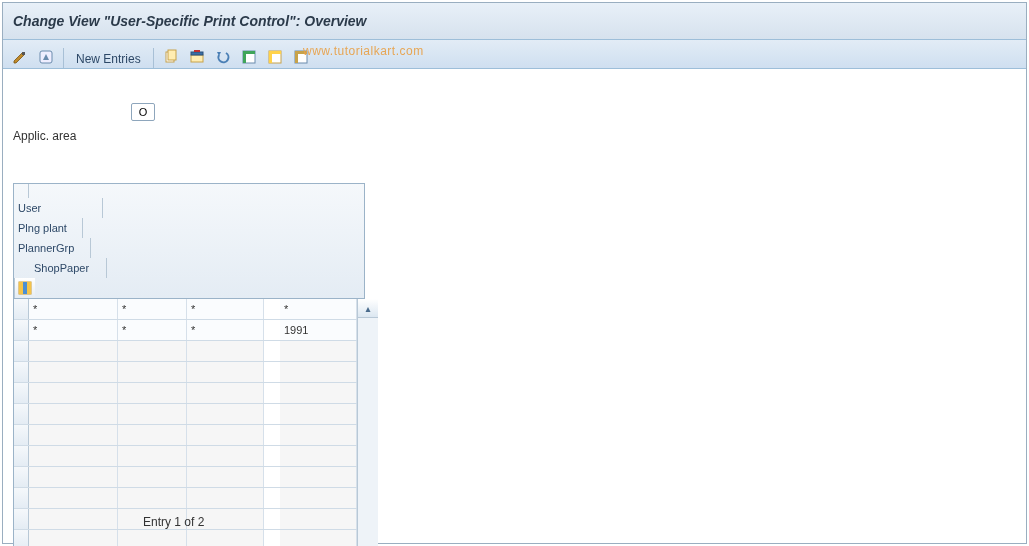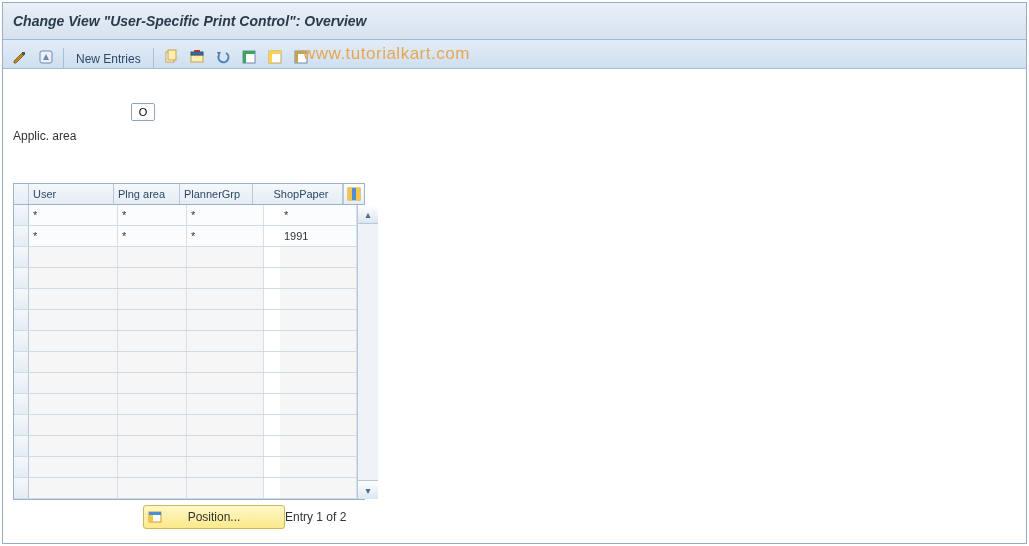--- a/index.html
+++ b/index.html
@@ -53,21 +53,21 @@
     width:1px; height:20px; background:#a8c0d6; margin:0 2px;
   }
   .toolbar .newentries {
     padding: 2px 6px;
     cursor:pointer;
     color:#2d4867;
   }
   .watermark {
     position:absolute;
     left: 300px; top: 4px;
-    font-size: 17px;
+    font-size: 12px;
     color: #e8a34d;
     letter-spacing: 0.5px;
     opacity:0.95;
     font-family: Arial, sans-serif;
     pointer-events:none;
   }
   .body-area {
     padding: 12px 10px;
   }
   .field-row {
@@ -88,20 +88,21 @@
   .table-wrap {
     width: 350px;
     border:1px solid #9bb3c8;
     background:#fff;
     position:relative;
   }
   .table-head-row {
     display:flex;
     border-bottom:1px solid #9bb3c8;
     background: linear-gradient(#f5f8fb,#e4ecf4);
+    flex-direction: column;
   }
   .th, .sel-th {
     border-right:1px solid #b8c8d6;
     height:20px;
     display:flex; align-items:center;
     padding:0 4px;
     font-size:11px;
     color:#2d4867;
   }
   .sel-col { width:14px; flex:0 0 14px; padding:0; }
@@ -263,21 +264,21 @@
 
     <div class="field-row">
       <span class="field-label">Applic. area</span>
       <input class="field-input" type="text" value="O" style="">
     </div>
 
     <div class="table-wrap">
       <div class="table-head-row">
         <div class="sel-th sel-col"></div>
         <div class="th c-user">User</div>
-        <div class="th c-plant">Plng area</div>
+        <div class="th c-plant">Plng plant</div>
         <div class="th c-grp">PlannerGrp</div>
         <div class="th c-shop">ShopPaper</div>
         <div class="corner-btn">
           <svg width="14" height="14">
               <rect x="1" y="1" width="12" height="12" fill="#fff" stroke="#cc9a2a"></rect>
               <rect x="1" y="1" width="4" height="12" fill="#f5c44a"></rect>
               <rect x="5" y="1" width="4" height="12" fill="#4a8fd5"></rect>
               <rect x="9" y="1" width="4" height="12" fill="#f5c44a"></rect>
             </svg>
         </div>
@@ -387,26 +388,16 @@
           <div class="vs-btn">▴</div>
           <div class="vs-track"></div>
           <div class="vs-btn bottom">▾</div>
         </div>
       </div>
     </div>
 
   </div>
 
   <div class="footer-area">
-    <div class="position-btn">
-      <span class="pb-icon">
-        <svg width="16" height="16">
-            <rect x="1" y="3" width="12" height="10" fill="#fff" stroke="#cc9a2a"></rect>
-            <rect x="1" y="3" width="12" height="3" fill="#4a8fd5"></rect>
-            <rect x="1" y="6" width="4" height="7" fill="#f5c44a"></rect>
-          </svg>
-      </span>
-      <span>Position...</span>
-    </div>
     <span class="entry-status">Entry 1 of 2</span>
   </div>
 
 </div>
 
 </body></html>

